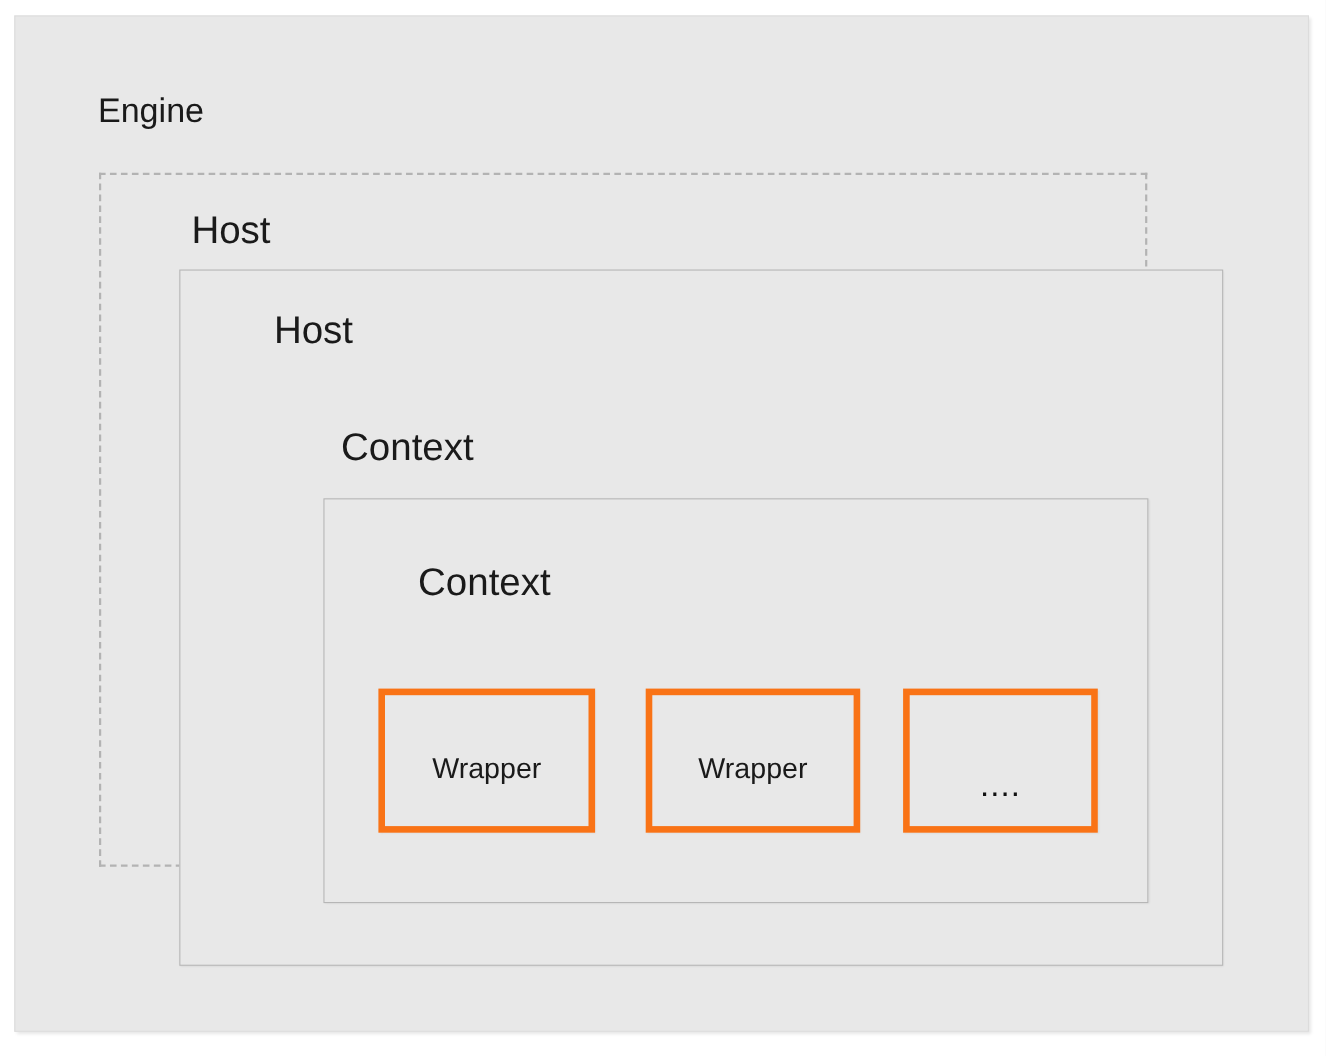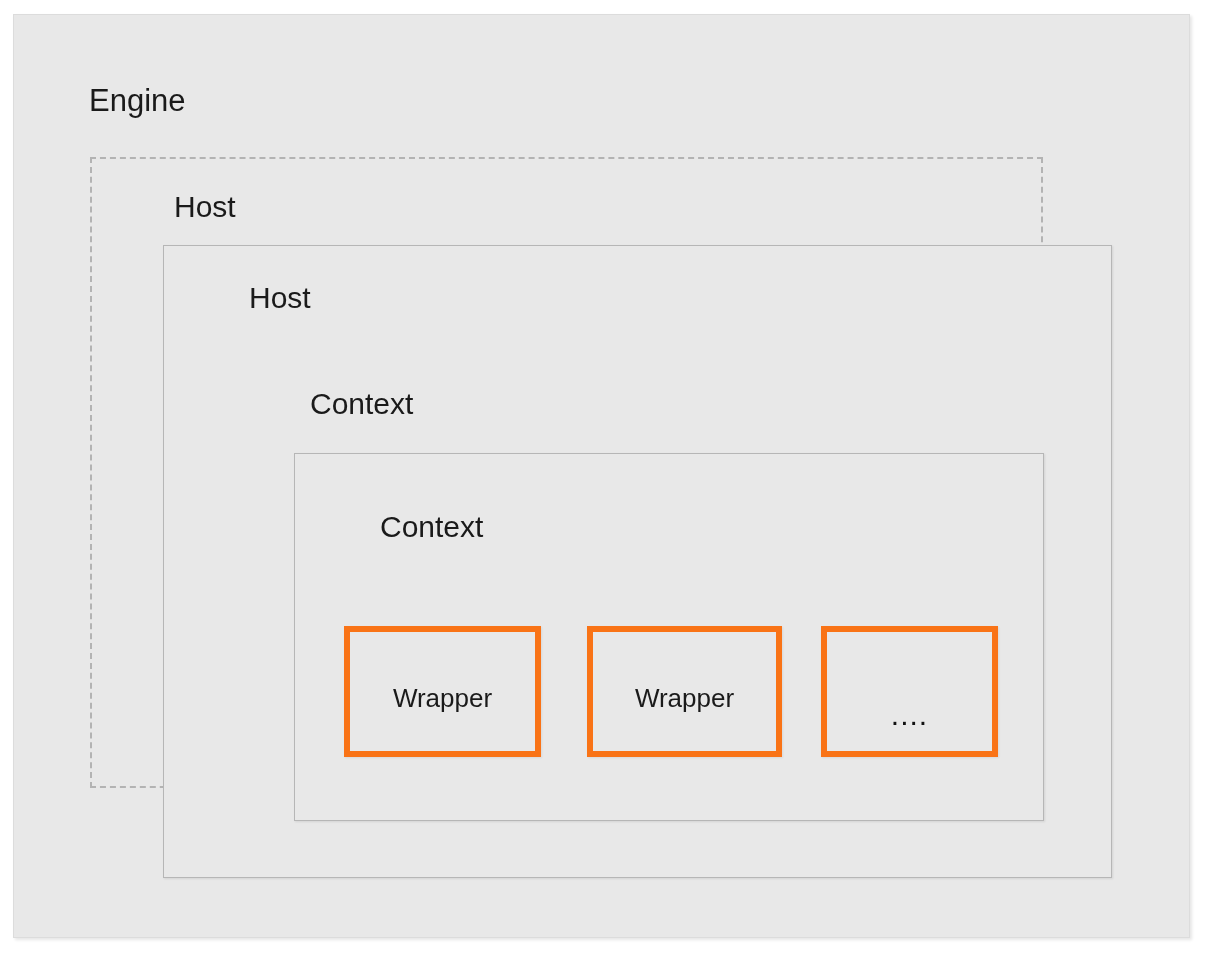--- a/index.html
+++ b/index.html
@@ -62,21 +62,21 @@
 
   
   .label {
     position: absolute;
     color: #1a1a1a;
     font-weight: 400;
     white-space: nowrap;
     line-height: 1;
   }
   .label-l1 { font-size: 31px; }
-  .label-l2 { font-size: 30px; }
+  .label-l2 { font-size: 35px; }
 
   .wrapper-label {
     position: absolute;
     left: 0;
     right: 0;
     text-align: center;
     color: #1a1a1a;
     font-size: 26px;
     line-height: 1;
     white-space: nowrap;

